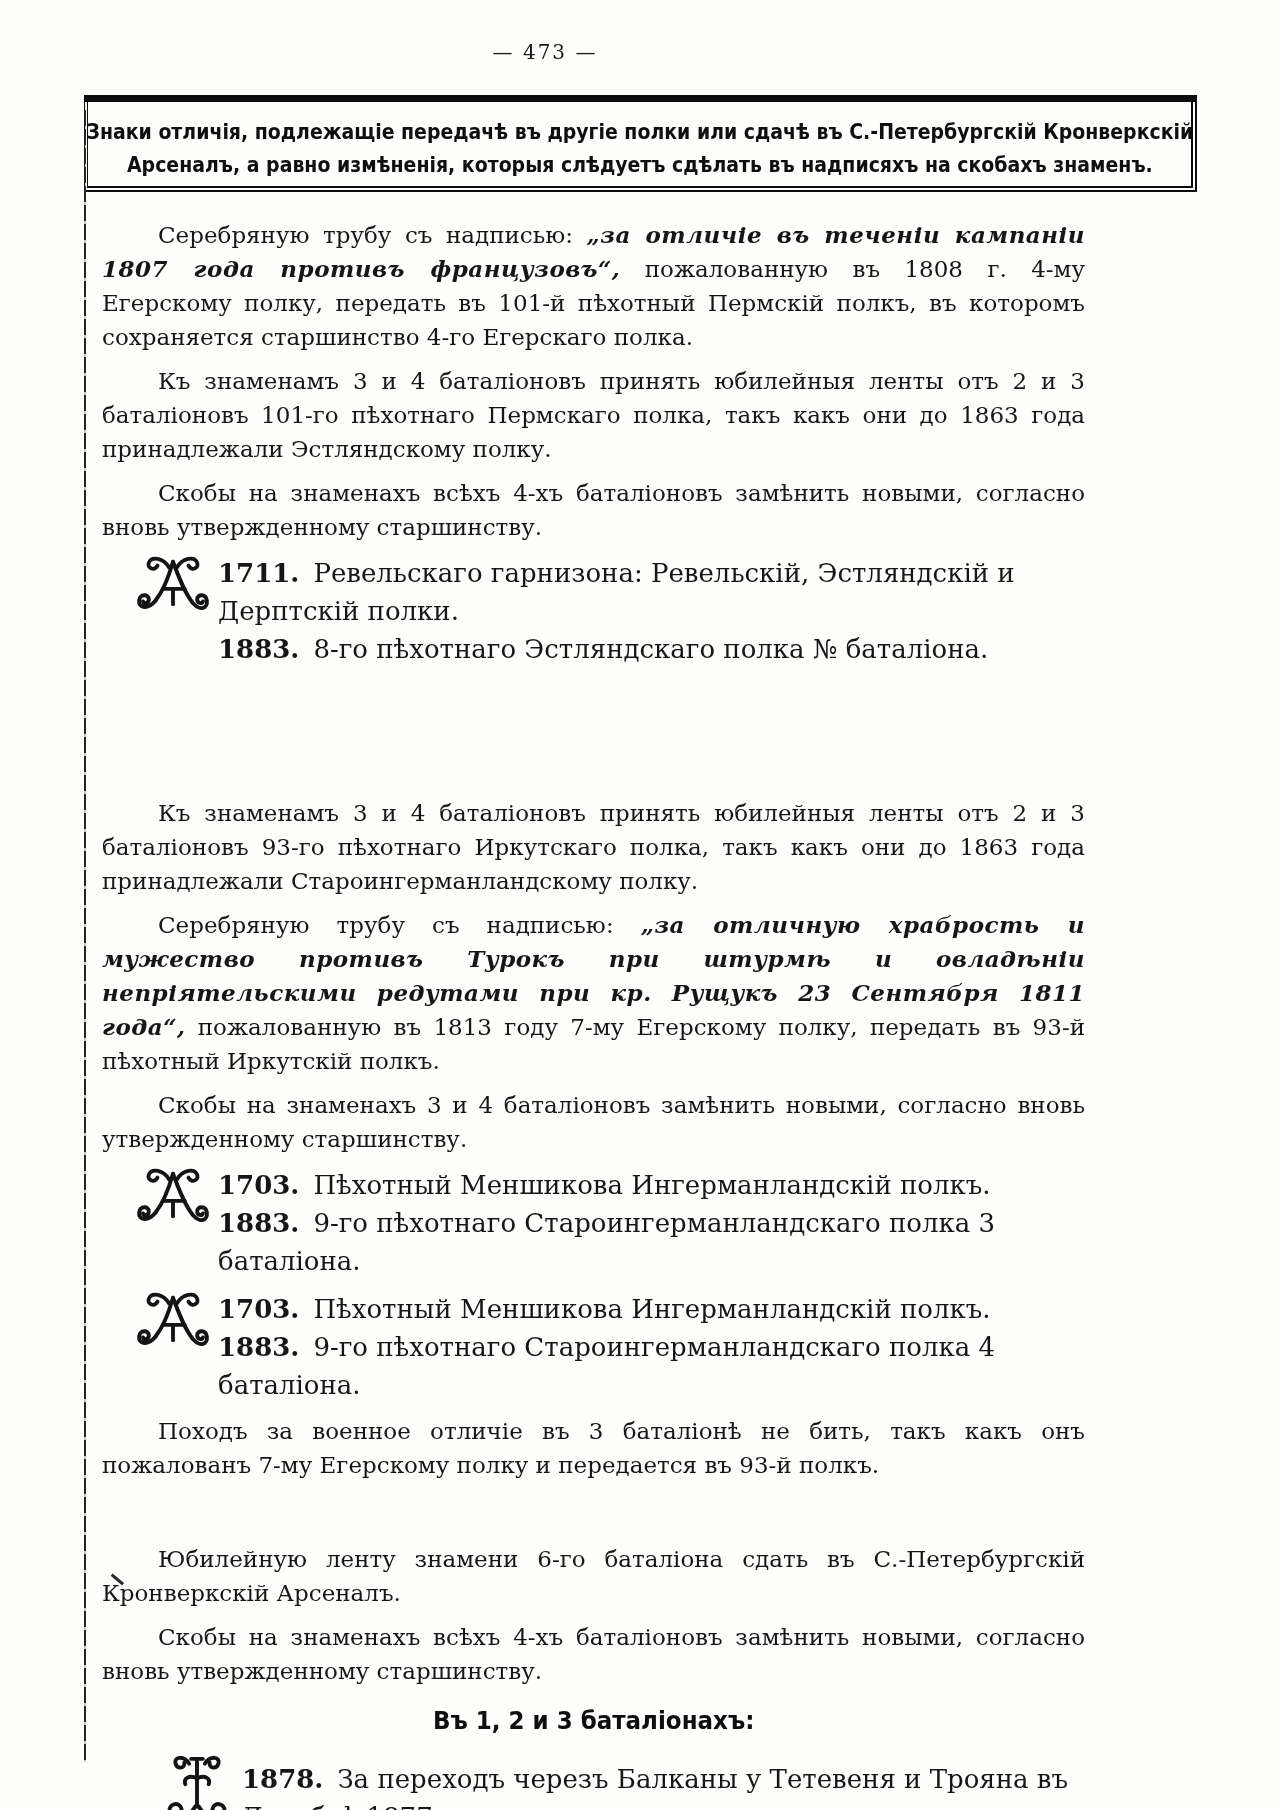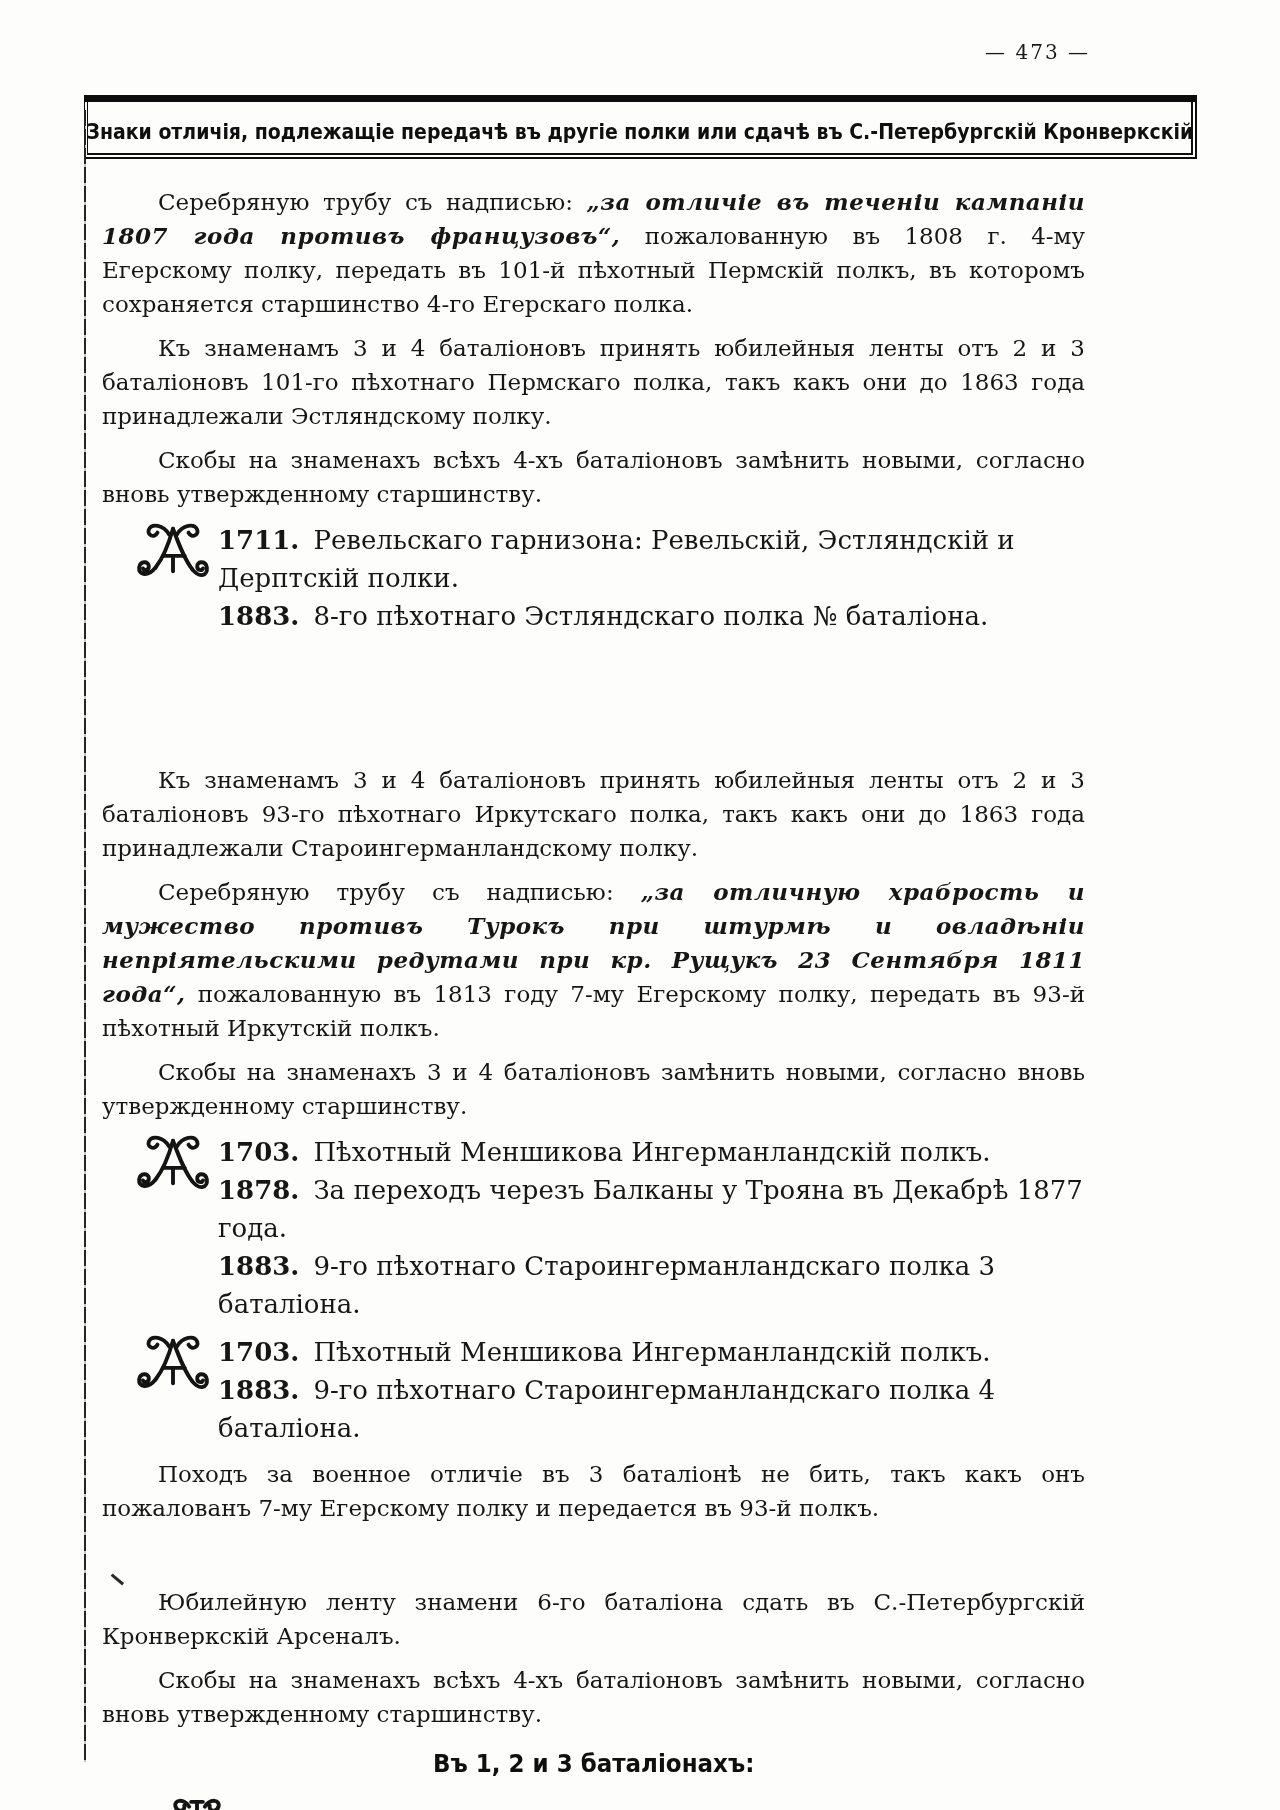--- a/index.html
+++ b/index.html
@@ -4,21 +4,21 @@
 <style>
   html,body { margin:0; padding:0; }
   body { background:#e8e8e8; }
   .page {
     position:relative; width:1280px; height:1810px; margin:0 auto;
     background:#fdfdfb; color:#121212; overflow:hidden;
     font-family:"DejaVu Serif", serif;
   }
   .page-number {
     position:absolute; top:40px; left:0; width:1090px;
-    text-align:right; font-size:20px; letter-spacing:2px; color:#1a1a1a;
+    text-align:center; font-size:20px; letter-spacing:2px; color:#1a1a1a;
   }
   .top-frame {
     margin:95px 0 0 84px; width:1113px; height:7px; box-sizing:border-box;
     border-top:5px solid #0d0d0d; border-bottom:2px solid #0d0d0d;
   }
   .header-box {
     margin-left:84px; width:1113px; box-sizing:border-box;
     border-left:4px double #0d0d0d; border-right:6px double #0d0d0d;
     border-bottom:6px double #0d0d0d;
     padding:14px 10px 4px;
@@ -65,20 +65,23 @@
 </head>
 <body>
 
 <div class="page">
   <div class="page-number">— 473 —</div>
   <div class="top-frame"></div>
   <div class="header-box">
     <div class="header-line-wrap">
       <div class="header-line">Знаки отличія, подлежащіе передачѣ въ другіе полки или сдачѣ въ С.-Петербургскій Кронверкскій</div>
     </div>
+    <div class="header-line-wrap">
+      <div class="header-line">Арсеналъ, а равно измѣненія, которыя слѣдуетъ сдѣлать въ надписяхъ на скобахъ знаменъ.</div>
+    </div>
   </div>
   <div class="main">
       <p class="para first"><span class="plain">Серебряную трубу съ надписью: </span><span class="inscription">„за отличіе въ теченіи кампаніи 1807 года противъ французовъ“,</span><span class="plain"> пожалованную въ 1808 г. 4-му Егерскому полку, передать въ 101-й пѣхотный Пермскій полкъ, въ которомъ сохраняется старшинство 4-го Егерскаго полка.</span></p>
       <p class="para"><span class="plain">Къ знаменамъ 3 и 4 баталіоновъ принять юбилейныя ленты отъ 2 и 3 баталіоновъ 101-го пѣхотнаго Пермскаго полка, такъ какъ они до 1863 года принадлежали Эстляндскому полку.</span></p>
       <p class="para"><span class="plain">Скобы на знаменахъ всѣхъ 4-хъ баталіоновъ замѣнить новыми, согласно вновь утвержденному старшинству.</span></p>
       <div class="entry entry-a">
         <span class="cypher"><svg width="74" height="60" viewBox="0 0 76 62" xmlns="http://www.w3.org/2000/svg">
             <g fill="none" stroke="#141414" stroke-width="4" stroke-linecap="round">
               <path d="M34 14 C28 4 16 2 13 9 C11 15 19 18 22 12"></path>
               <path d="M42 14 C48 4 60 2 63 9 C65 15 57 18 54 12"></path>
@@ -104,21 +107,20 @@
               <path d="M42 14 C48 4 60 2 63 9 C65 15 57 18 54 12"></path>
               <path d="M38 8 C34 22 28 38 20 48"></path>
               <path d="M38 8 C44 24 50 40 58 50"></path>
               <path d="M28 36 L50 36"></path>
               <path d="M38 36 L38 52"></path>
               <path d="M20 48 C12 58 2 56 3 48 C4 41 13 41 13 47 C13 51 8 52 7 49"></path>
               <path d="M58 50 C66 60 74 56 73 48 C72 41 63 41 63 47 C63 51 68 52 69 49"></path>
             </g>
           </svg></span>
         <div class="entry-line"><span class="entry-year">1703.</span><span class="entry-text">Пѣхотный Меншикова Ингерманландскій полкъ.</span></div>
-        <div class="entry-line"><span class="entry-year">1878.</span><span class="entry-text">За переходъ черезъ Балканы у Трояна въ Декабрѣ 1877 года.</span></div>
         <div class="entry-line"><span class="entry-year">1883.</span><span class="entry-text">9-го пѣхотнаго Староингерманландскаго полка 3 баталіона.</span></div>
       </div>
       <div class="entry entry-a">
         <span class="cypher"><svg width="74" height="60" viewBox="0 0 76 62" xmlns="http://www.w3.org/2000/svg">
             <g fill="none" stroke="#141414" stroke-width="4" stroke-linecap="round">
               <path d="M34 14 C28 4 16 2 13 9 C11 15 19 18 22 12"></path>
               <path d="M42 14 C48 4 60 2 63 9 C65 15 57 18 54 12"></path>
               <path d="M38 8 C34 22 28 38 20 48"></path>
               <path d="M38 8 C44 24 50 40 58 50"></path>
               <path d="M28 36 L50 36"></path>

